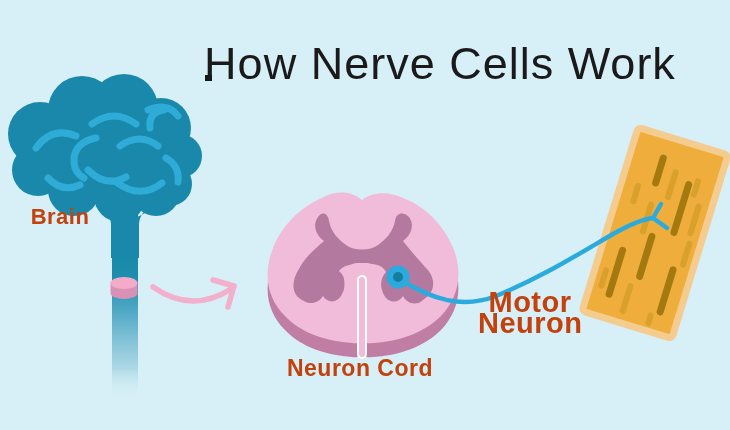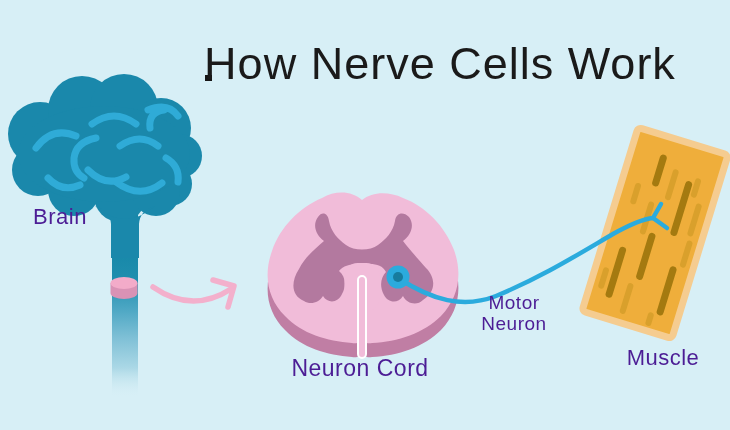--- a/index.html
+++ b/index.html
@@ -4,31 +4,31 @@
 <style>
   html,body{margin:0;padding:0;}
   body{
     width:730px;height:430px;position:relative;overflow:hidden;
     background:#d7eff6;
     font-family:"Liberation Sans","DejaVu Sans",sans-serif;
   }
   .stage{position:absolute;inset:0;width:730px;height:411px;}
   svg{position:absolute;left:0;top:0;}
   .label{
-    position:absolute;color:#4c1d95;text-align:center;
-    letter-spacing:0.5px;font-weight:400;line-height:1.05;
+    position:absolute;color:#c2410c;text-align:center;
+    letter-spacing:0.5px;font-weight:700;line-height:1.05;
   }
   .title{
     position:absolute;left:185px;top:38px;width:510px;text-align:center;
     font-size:45px;letter-spacing:1px;color:#1a1a1a;font-weight:500;
     white-space:nowrap;
   }
   .lbl-brain{left:10px;top:205px;width:100px;font-size:22px;}
   .lbl-cord{left:280px;top:356px;width:160px;font-size:23px;}
-  .lbl-neuron{left:462px;top:292px;width:104px;font-size:19px;line-height:21px;}
+  .lbl-neuron{left:478px;top:292px;width:104px;font-size:29px;line-height:21px;}
   .lbl-muscle{left:613px;top:346px;width:100px;font-size:22px;}
 </style>
 </head>
 <body>
 
 <div class="stage">
 
   <svg width="730" height="430" viewBox="0 0 730 430">
     <defs>
       <linearGradient id="stemGrad" gradientUnits="userSpaceOnUse" x1="0" y1="248" x2="0" y2="398">
@@ -115,14 +115,13 @@
     <circle fill="#2babdd" cx="398" cy="277" r="11.5"></circle>
     <circle fill="#177c9e" cx="398" cy="277" r="5"></circle>
 
     <rect x="205" y="75" width="7" height="6" fill="#161616"></rect>
   </svg>
 
   <div class="title">How Nerve Cells Work</div>
   <div class="label lbl-brain">Brain</div>
   <div class="label lbl-cord">Neuron Cord</div>
   <div class="label lbl-neuron">Motor Neuron</div>
-  <div class="label lbl-muscle">Muscle</div>
 </div>
 
 </body></html>

